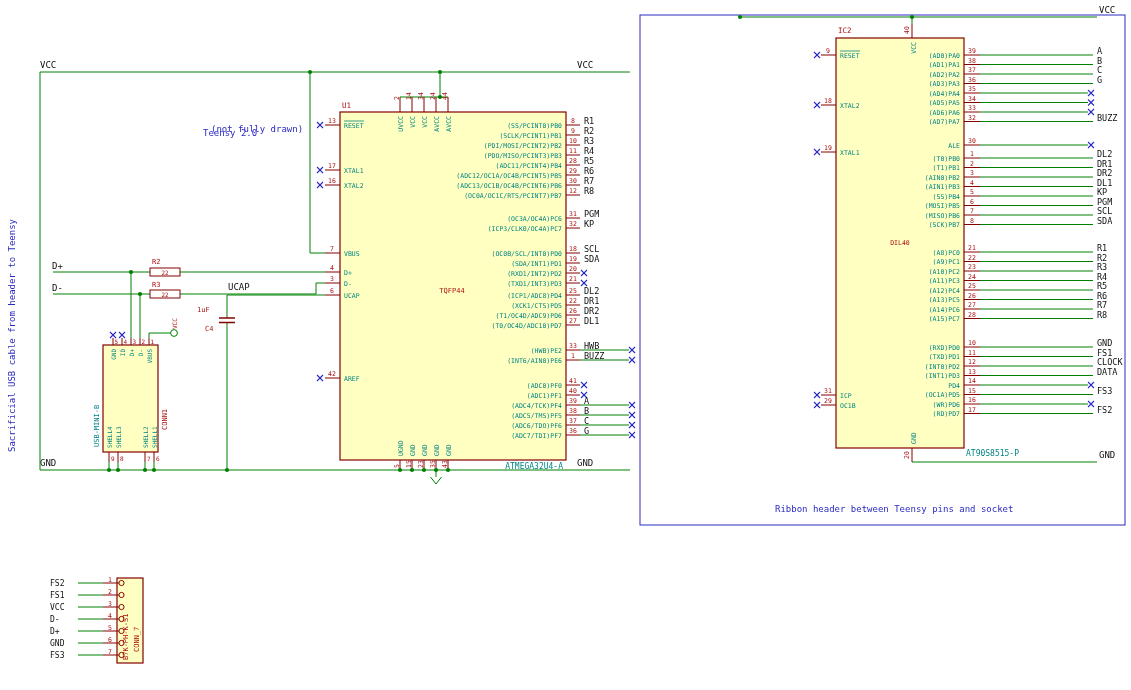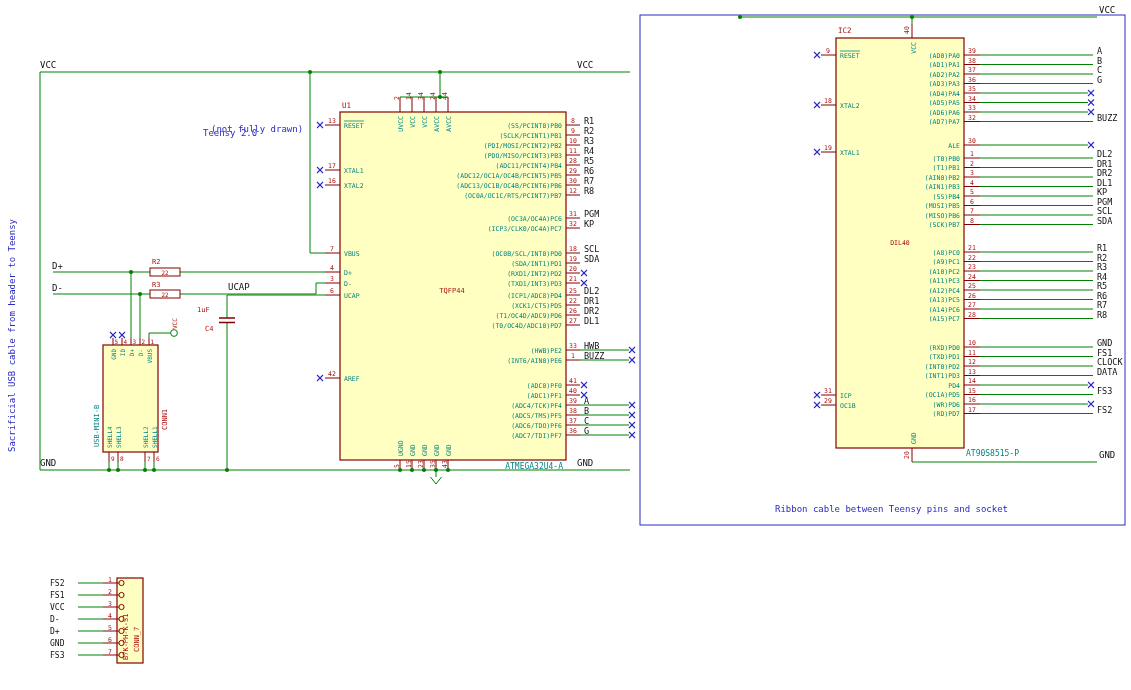--- a/index.html
+++ b/index.html
@@ -555,15 +555,15 @@
   <span class="lbl" style="left:40px;top:459px">GND</span>
   <span class="lbl" style="left:577px;top:459px">GND</span>
   <span class="lbl" style="left:52px;top:262px">D+</span>
   <span class="lbl" style="left:52px;top:284px">D-</span>
   <span class="lbl" style="left:228px;top:283px">UCAP</span>
   <span class="lbl" style="left:1099px;top:6px">VCC</span>
   <span class="lbl" style="left:1099px;top:451px">GND</span>
 
   <span class="note" style="left:203px;top:129px">Teensy 2.0</span>
   <span class="note" style="left:211px;top:125px">(not fully drawn)</span>
-  <span class="note" style="left:775px;top:505px">Ribbon cable between Teensy pins and socket</span>
+  <span class="note" style="left:775px;top:505px">Ribbon header between Teensy pins and socket</span>
   <span class="note vert" style="left:8px;top:452px">Sacrificial USB cable from header to Teensy</span>
 </div>
 
 </body></html>

